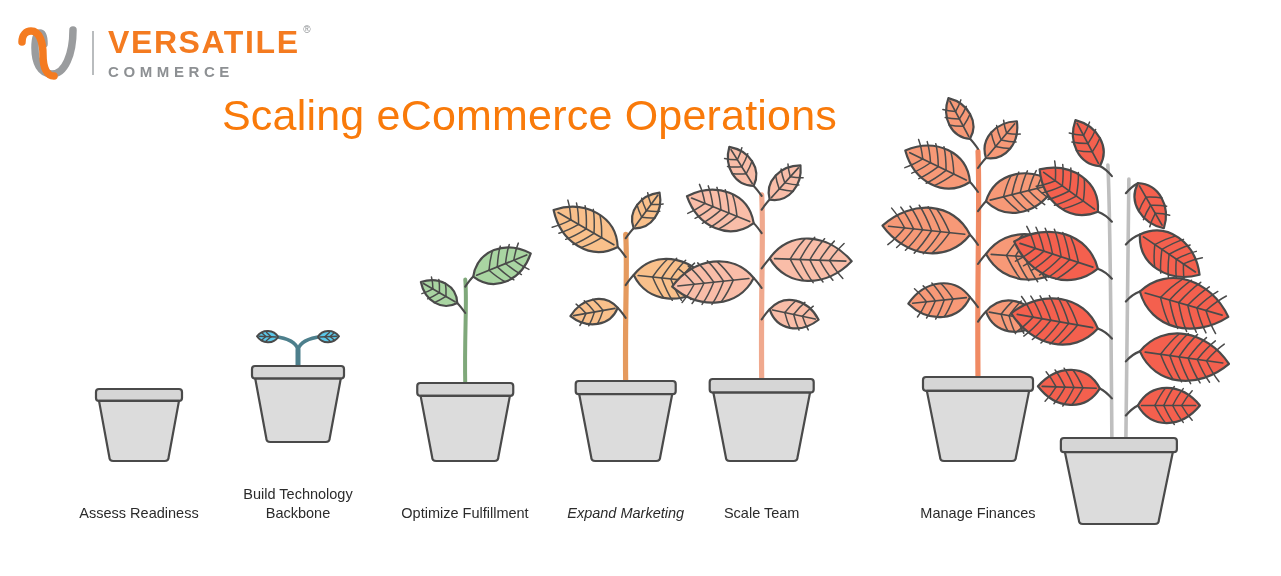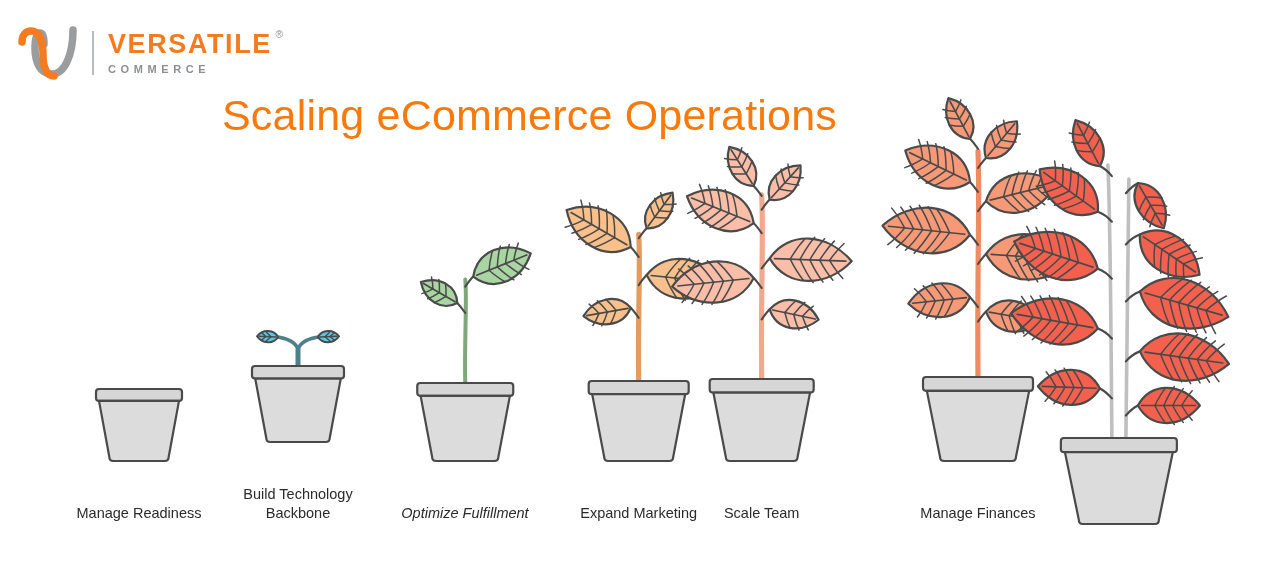--- a/index.html
+++ b/index.html
@@ -10,25 +10,25 @@
     position:relative;
   }
   #stage { position:relative; width:1281px; height:576px; }
 
   
   #logo { position:absolute; left:18px; top:22px; width:270px; height:62px; display:flex; align-items:center; }
   #logo-mark { width:62px; height:58px; flex:0 0 auto; }
   #logo-divider { width:2px; height:44px; background:#b9bcbe; margin:0 14px 0 12px; flex:0 0 auto; }
   #logo-text { display:flex; flex-direction:column; justify-content:center; position:relative; }
   #logo-word {
-    font-size:27px; letter-spacing:1.6px; font-weight:700;
+    font-size:32px; letter-spacing:1.6px; font-weight:700;
     color:#F47B20; line-height:1.02; white-space:nowrap;
   }
   #logo-sub {
-    font-size:11px; letter-spacing:4.6px; font-weight:600;
+    font-size:15px; letter-spacing:4.6px; font-weight:600;
     color:#8d9093; line-height:1.1; margin-top:5px; white-space:nowrap;
   }
   #logo-reg { position:absolute; right:-11px; top:-2px; font-size:10px; color:#8d9093; }
 
   
   #title {
     position:absolute; left:0; top:92px; width:1059px; text-align:center;
     font-size:43px; font-weight:400; color:#F97A0A;
     letter-spacing:0.2px; line-height:1.1;
     font-family:"Liberation Sans", sans-serif;
@@ -77,21 +77,21 @@
              L 43 8.88 Q 43 11.88 40 11.88
              L -40 11.88 Q -43 11.88 -43 8.88
              L -43 3 Q -43 0 -40 0 Z" fill="#D6D6D6" stroke="#4A4A4A" stroke-width="2.2" stroke-linejoin="round"></path>
     <path d="M -39.99 11.88 L -29.669999999999998 68
              Q -29.669999999999998 72 -25.669999999999998 72
              L 25.669999999999998 72 Q 29.669999999999998 72 29.669999999999998 68
              L 39.99 11.88 Z" fill="#DCDCDC" stroke="#4A4A4A" stroke-width="2.2" stroke-linejoin="round"></path>
             </g>
           </svg>
         </div>
-        <div class="stage-label">Manage Readiness</div>
+        <div class="stage-label">Assess Readiness</div>
       </div>
       <div class="stage-col" style="width: 170px; left: 213px; bottom: 52px;">
         <div class="plant-box">
           <svg class="plant-svg" width="112" height="136" viewBox="0 0 112 136">
             <path d="M 56 62 L 56 44" stroke="#4D7F8C" stroke-width="5" fill="none" stroke-linecap="round"></path>
             <path d="M 56 46 C 56 34 41 32 36 31" stroke="#4D7F8C" stroke-width="3.4" fill="none" stroke-linecap="round"></path>
             <path d="M 56 46 C 56 34 71 32 76 31" stroke="#4D7F8C" stroke-width="3.4" fill="none" stroke-linecap="round"></path>
             <g transform="translate(36,31) rotate(182)">
     <path d="M 0 0 C 4.2 -7.5 15.75 -7.5 21 0
              C 15.75 7.5 4.2 7.5 0 0 Z" fill="#5BC8EA" stroke="#4A4A4A" stroke-width="2" stroke-linejoin="round"></path>
@@ -118,21 +118,21 @@
     <path d="M -42.78 12.540000000000001 L -31.74 72
              Q -31.74 76 -27.74 76
              L 27.74 76 Q 31.74 76 31.74 72
              L 42.78 12.540000000000001 Z" fill="#DCDCDC" stroke="#4A4A4A" stroke-width="2.2" stroke-linejoin="round"></path>
             </g>
           </svg>
         </div>
         <div class="stage-label">Build Technology
 Backbone</div>
       </div>
-      <div class="stage-col" style="width: 170px; left: 380px; bottom: 52px; font-style: italic;">
+      <div class="stage-col" style="width: 170px; left: 380px; bottom: 52px;">
         <div class="plant-box">
           <svg class="plant-svg" width="166.5" height="202" viewBox="0 0 166.5 202">
             <path d="M 83.25 126 C 82.25 74.5 85.25 41.5 83.25 20.6" stroke="#7FA87A" stroke-width="4" fill="none" stroke-linecap="round"></path>
             <path d="M 83.25 54 Q 78.25 47 75.25 44" stroke="#4A4A4A" stroke-width="2.1" fill="none" stroke-linecap="round"></path>
             <g transform="translate(75.25,44) rotate(210)">
             <path d="M 0 0 C 9.24 -15 29.4 -14.25 42 0
                  C 29.4 14.25 9.24 15 0 0 Z" fill="#A9D5A2" stroke="#4A4A4A" stroke-width="2.2" stroke-linejoin="round"></path>
             <path d="M 2.52 0 L 39.06 0" fill="none" stroke="#4A4A4A" stroke-width="1.7" stroke-linecap="round"></path>
               <path d="M 13.02 0 Q 16.59 -6.937799999999999 20.16 -11.19" fill="none" stroke="#4A4A4A" stroke-width="1.5" stroke-linecap="round"></path>
               <path d="M 13.02 0 Q 16.59 6.937799999999999 20.16 11.19" fill="none" stroke="#4A4A4A" stroke-width="1.5" stroke-linecap="round"></path>
@@ -162,21 +162,21 @@
              L -48 3 Q -48 0 -45 0 Z" fill="#D6D6D6" stroke="#4A4A4A" stroke-width="2.2" stroke-linejoin="round"></path>
     <path d="M -44.64 12.870000000000001 L -33.12 74
              Q -33.12 78 -29.119999999999997 78
              L 29.119999999999997 78 Q 33.12 78 33.12 74
              L 44.64 12.870000000000001 Z" fill="#DCDCDC" stroke="#4A4A4A" stroke-width="2.2" stroke-linejoin="round"></path>
             </g>
           </svg>
         </div>
         <div class="stage-label">Optimize Fulfillment</div>
       </div>
-      <div class="stage-col" style="width: 219.4px; left: 529px; bottom: 52px;">
+      <div class="stage-col" style="width: 219.4px; left: 516px; bottom: 52px; font-style: italic;">
         <div class="plant-box">
           <svg class="plant-svg" width="219.39999999999998" height="250" viewBox="0 0 219.39999999999998 250">
             <path d="M 109.69999999999999 172 C 108.69999999999999 99.8 111.69999999999999 53 109.69999999999999 23.36" stroke="#E59A5E" stroke-width="5.2" fill="none" stroke-linecap="round"></path>
             <path d="M 109.69999999999999 27.240000000000002 Q 114.69999999999999 20.240000000000002 117.69999999999999 17.240000000000002" stroke="#4A4A4A" stroke-width="2.1" fill="none" stroke-linecap="round"></path>
             <g transform="translate(117.69999999999999,17.240000000000002) rotate(-54)">
             <path d="M 0 0 C 9.68 -15 30.799999999999997 -14.25 44 0
                  C 30.799999999999997 14.25 9.68 15 0 0 Z" fill="#F9C08B" stroke="#4A4A4A" stroke-width="2.2" stroke-linejoin="round"></path>
             <path d="M 2.6399999999999997 0 L 40.92 0" fill="none" stroke="#4A4A4A" stroke-width="1.7" stroke-linecap="round"></path>
               <path d="M 13.64 0 Q 17.38 -6.937799999999999 21.119999999999997 -11.19" fill="none" stroke="#4A4A4A" stroke-width="1.5" stroke-linecap="round"></path>
               <path d="M 13.64 0 Q 17.38 6.937799999999999 21.119999999999997 11.19" fill="none" stroke="#4A4A4A" stroke-width="1.5" stroke-linecap="round"></path>

